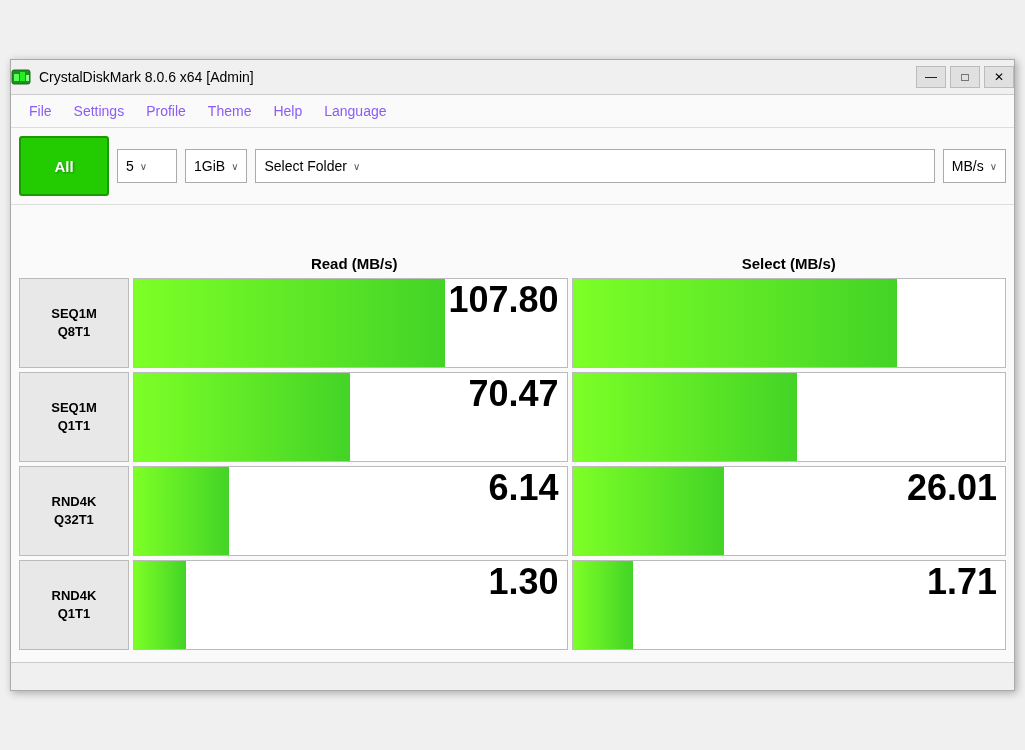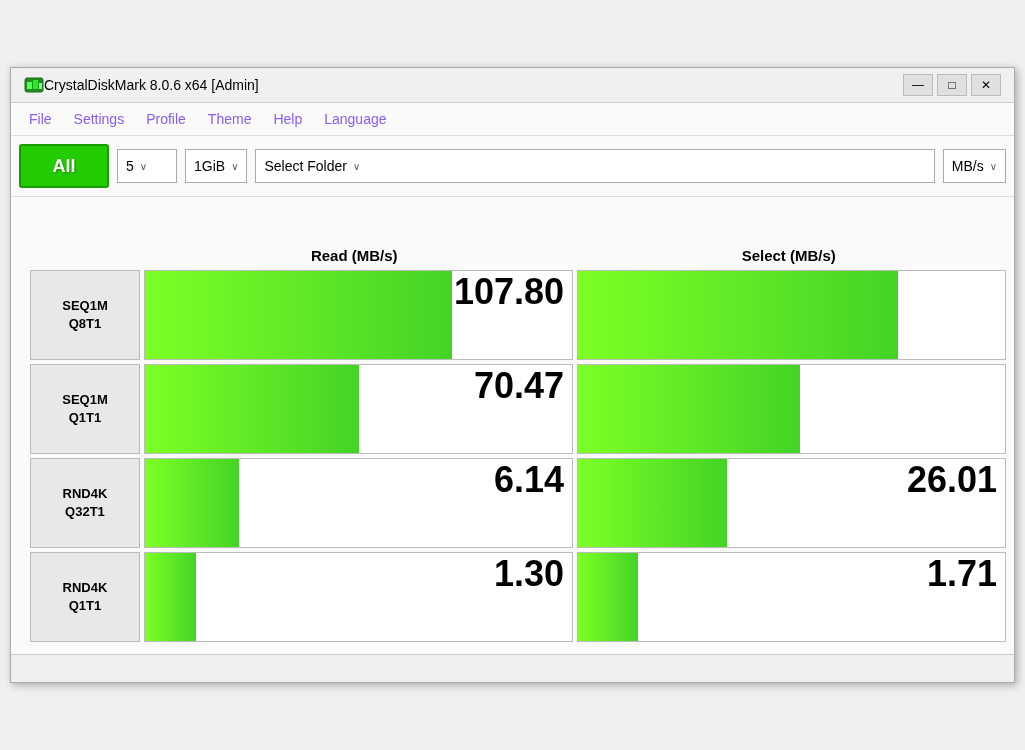--- a/index.html
+++ b/index.html
@@ -16,22 +16,22 @@
       width: 1005px;
       background: #fafafa;
       border: 1px solid #aaa;
       box-shadow: 2px 2px 8px rgba(0,0,0,0.3);
     }
     .titlebar {
       background: #f0f0f0;
       border-bottom: 1px solid #ccc;
       display: flex;
       align-items: center;
-      padding: 6px 13px;
-      gap: 0;
+      padding: 6px 0;
+      gap: 8px;
       user-select: none;
     }
     .titlebar-icon {
       width: 20px;
       height: 20px;
     }
     .titlebar-title {
       flex: 1;
       font-size: 14px;
       color: #000;
@@ -70,23 +70,23 @@
       align-items: center;
       padding: 8px 8px;
       gap: 8px;
       background: #fafafa;
       border-bottom: 1px solid #ddd;
     }
     .btn-all {
       background: #22cc00;
       color: white;
       font-weight: bold;
-      font-size: 18px;
+      font-size: 15px;
       width: 90px;
-      height: 44px;
+      height: 60px;
       border: 2px solid #1a9900;
       border-radius: 3px;
       cursor: pointer;
       display: flex;
       align-items: center;
       justify-content: center;
       text-shadow: 1px 1px 2px rgba(0,0,0,0.3);
     }
     .dropdown {
       display: flex;
@@ -144,21 +144,20 @@
       flex-shrink: 0;
       background: #e8e8e8;
       border: 1px solid #bbb;
       display: flex;
       align-items: center;
       justify-content: center;
       font-size: 13px;
       font-weight: bold;
       text-align: center;
       line-height: 1.4;
-      margin-left: 11px;
     }
     .cell {
       flex: 1;
       border: 1px solid #bbb;
       position: relative;
       overflow: hidden;
       display: flex;
       justify-content: flex-end;
       background: white;
     }

